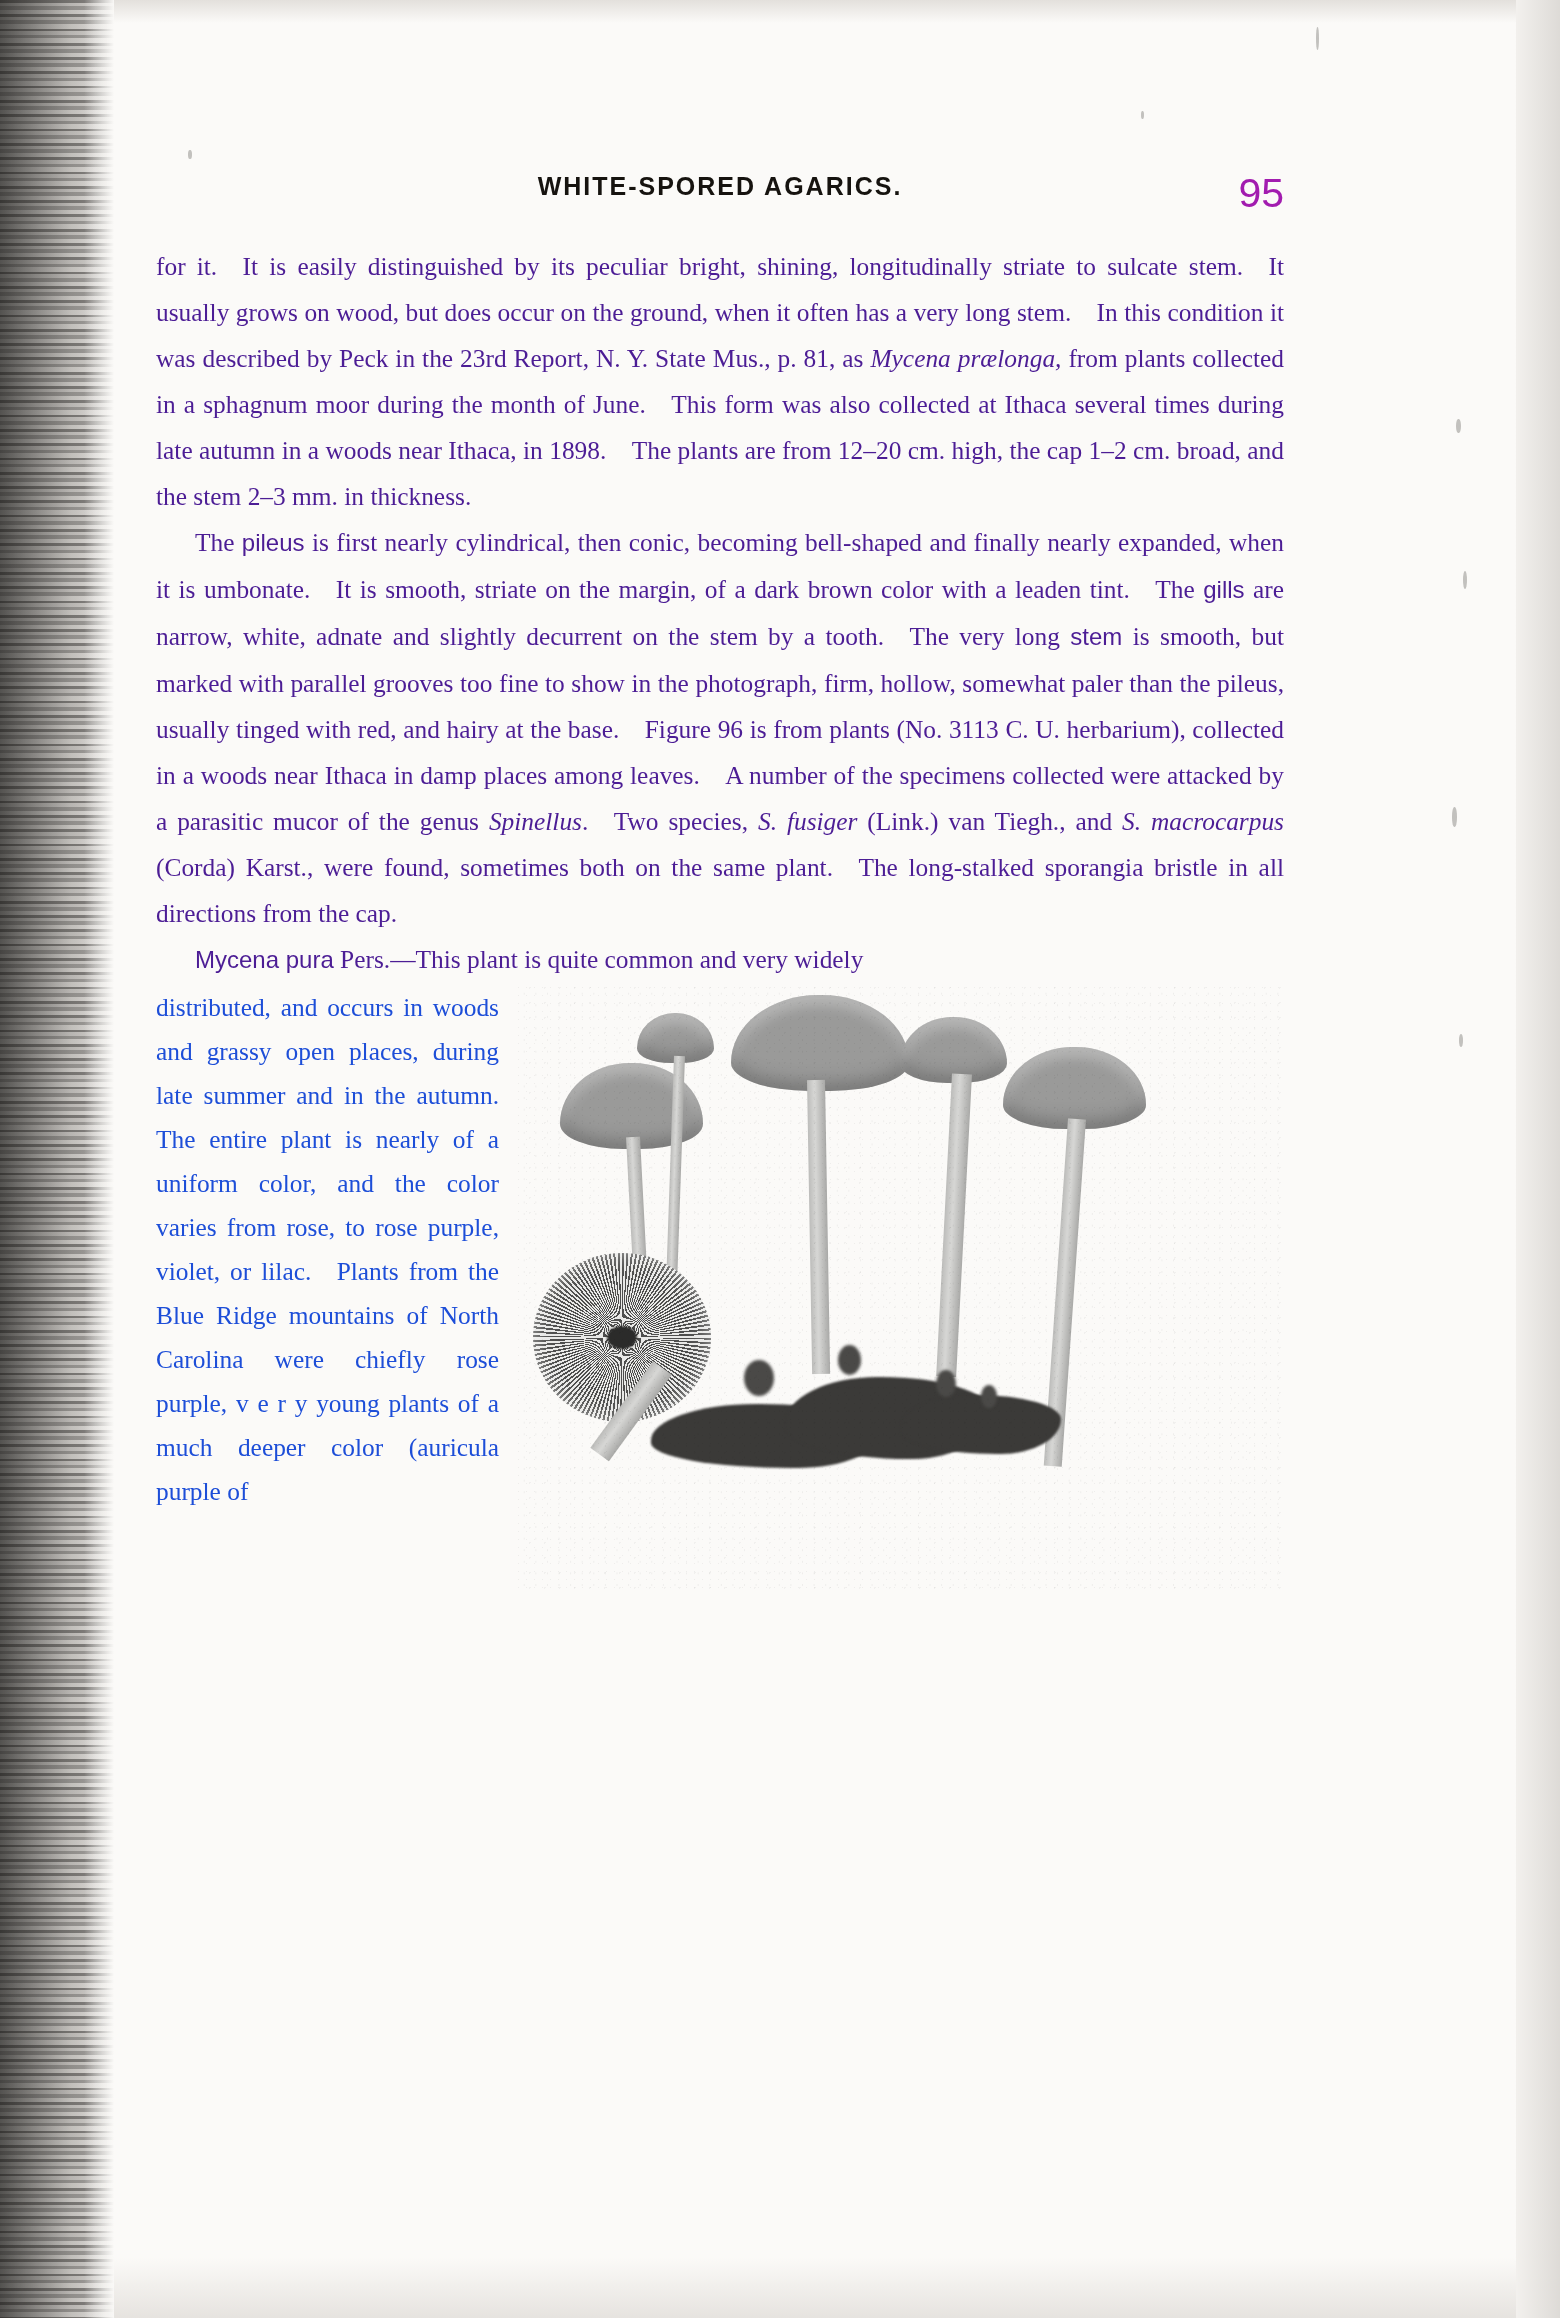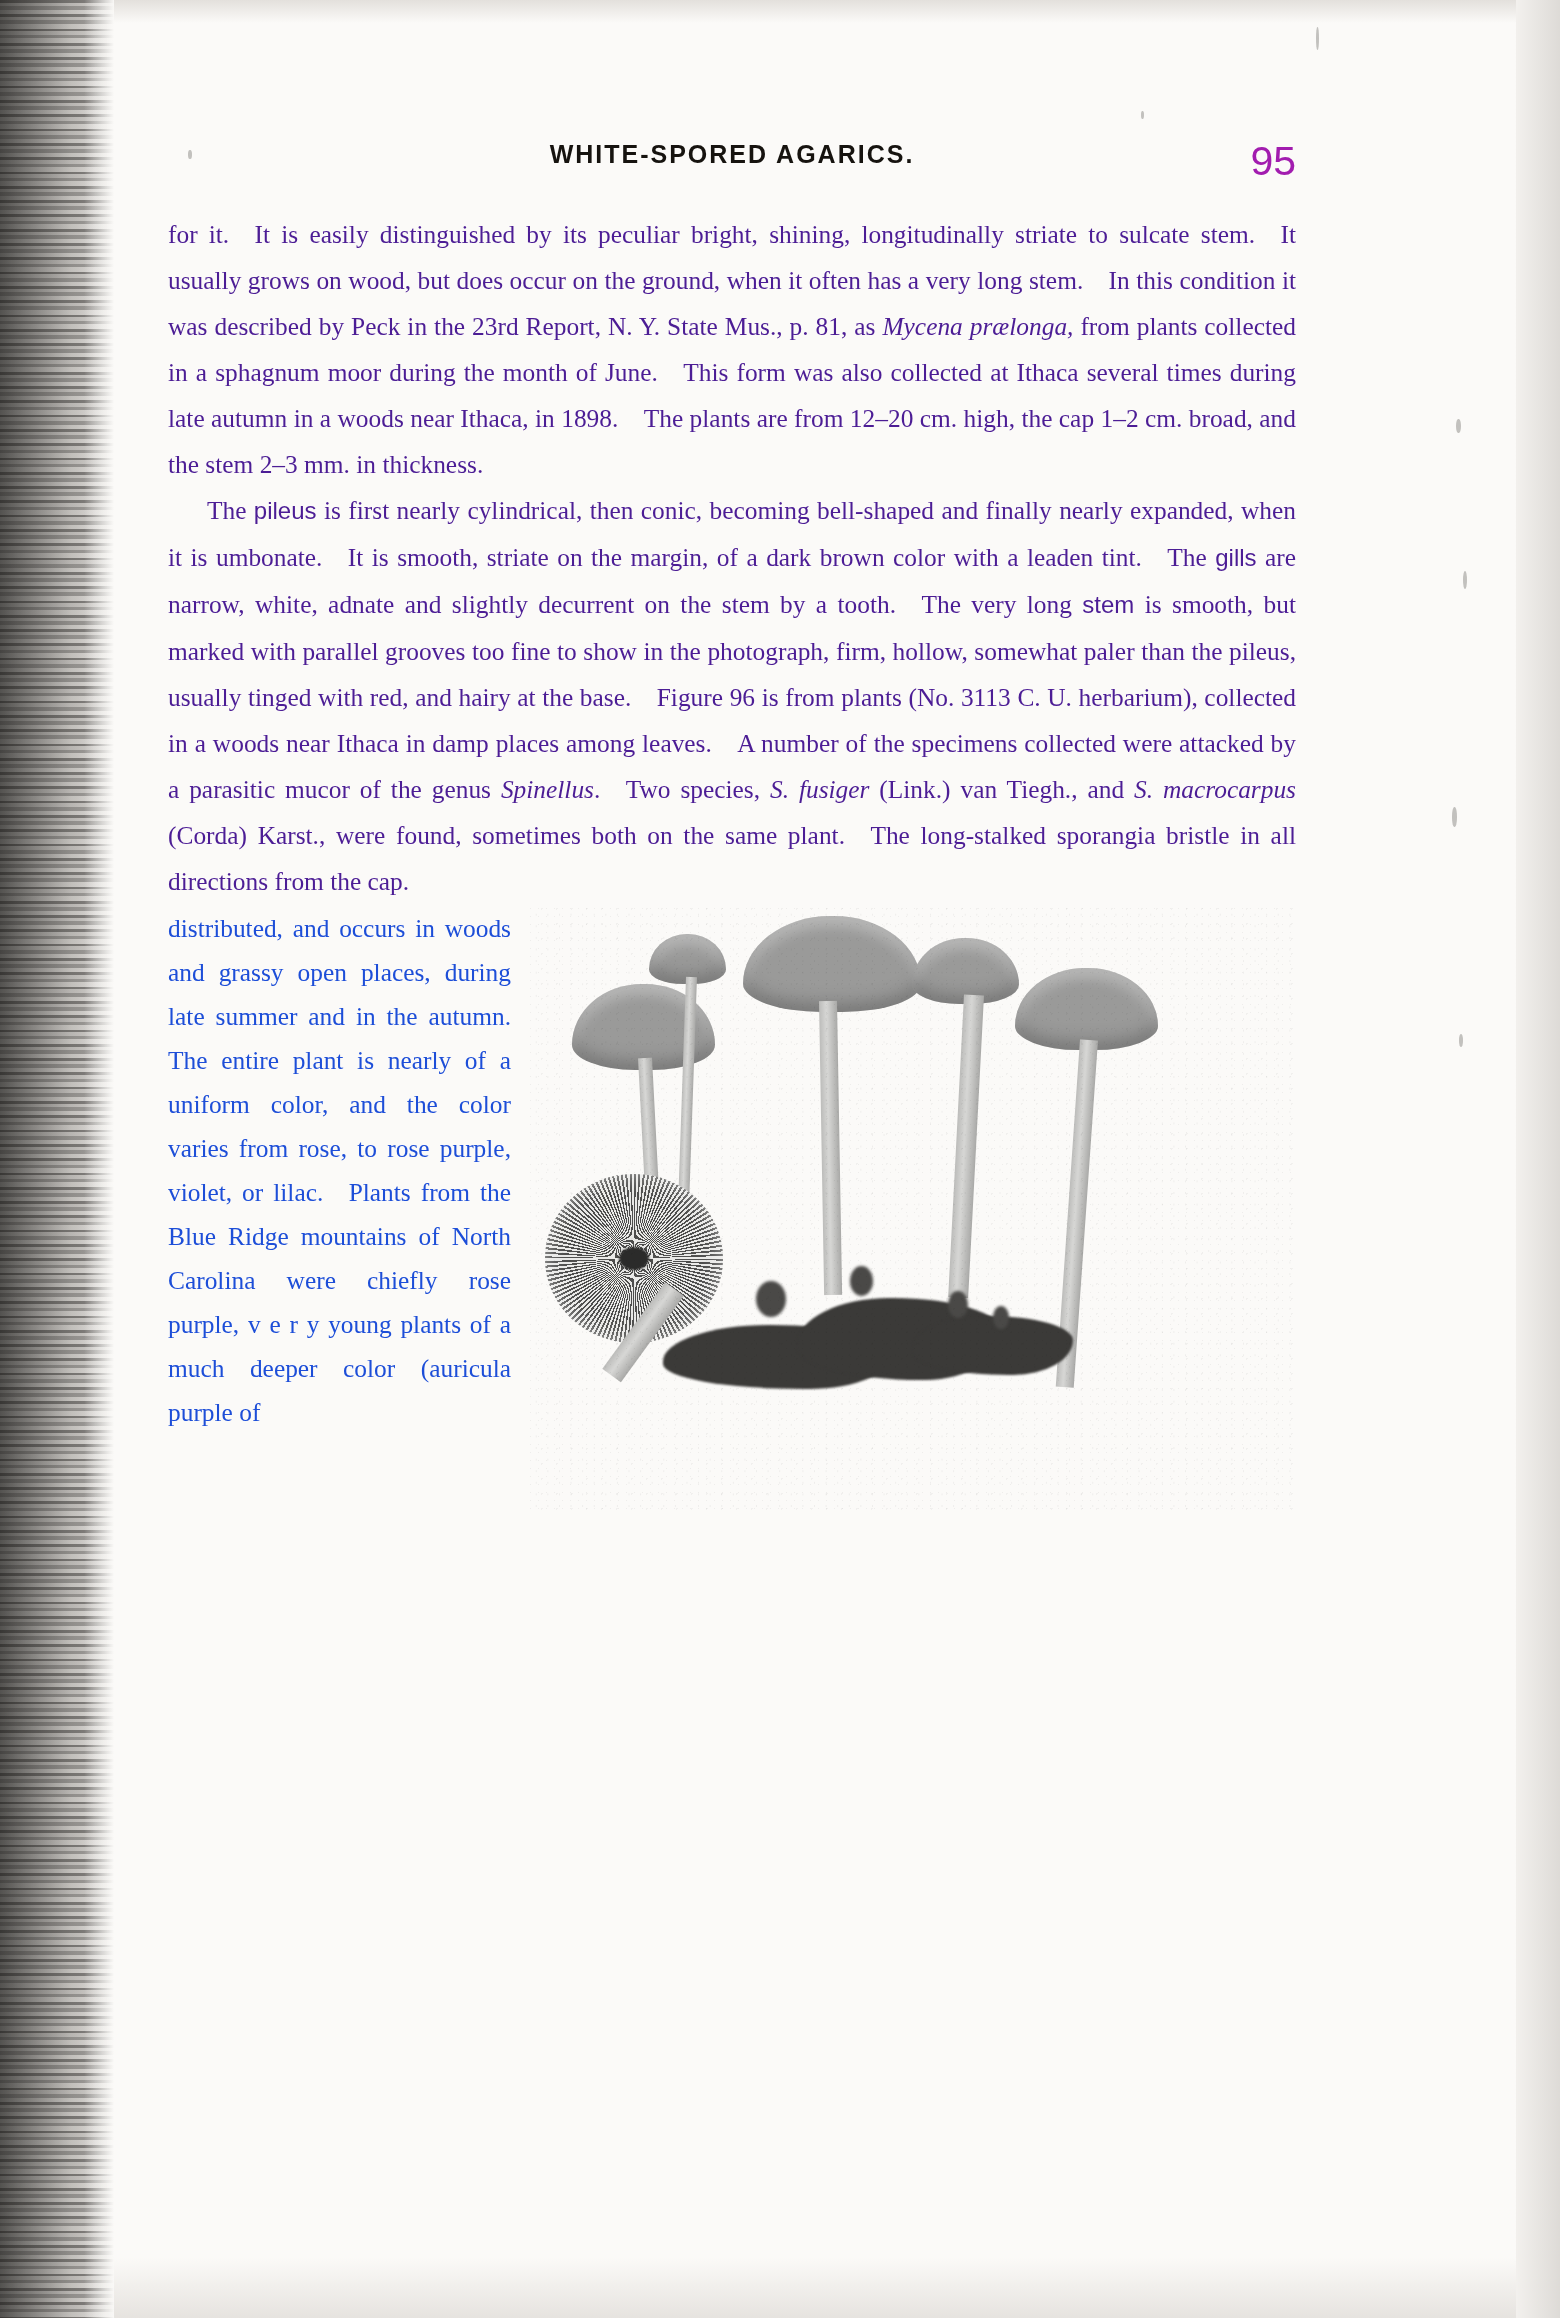--- a/index.html
+++ b/index.html
@@ -75,23 +75,22 @@
     position: absolute;
     background: #8a8884;
     border-radius: 50%;
     opacity: 0.5;
   }
 
   
   .content {
     position: absolute;
     left: 156px;
-    top: 140px;
+    top: 172px;
     width: 1128px;
-    margin-left: 12px;
   }
 
   .running-head {
     display: flex;
     align-items: baseline;
     justify-content: center;
     position: relative;
     height: 41px;
     margin-bottom: 30px;
   }
@@ -241,20 +240,21 @@
 
     <div class="running-head">
       <span class="title">WHITE-SPORED AGARICS.</span>
       <span class="folio">95</span>
     </div>
 
     <p class="body"><span>for it. It is easily distinguished by its peculiar bright, shining, longitudinally striate to sulcate stem. It usually grows on wood, but does occur on the ground, when it often has a very long stem. In this condition it was described by Peck in the 23rd Report, N. Y. State Mus., p. 81, as </span><span class="ital">Mycena prælonga,</span><span> from plants collected in a sphagnum moor during the month of June. This form was also collected at Ithaca several times during late autumn in a woods near Ithaca, in 1898. The plants are from 12–20 cm. high, the cap 1–2 cm. broad, and the stem 2–3 mm. in thickness.</span></p>
 
     <p class="body"><span class="indent"></span><span>The </span><span class="bold-term">pileus</span><span> is first nearly cylindrical, then conic, becoming bell-shaped and finally nearly expanded, when it is umbonate. It is smooth, striate on the margin, of a dark brown color with a leaden tint. The </span><span class="bold-term">gills</span><span> are narrow, white, adnate and slightly decurrent on the stem by a tooth. The very long </span><span class="bold-term">stem</span><span> is smooth, but marked with parallel grooves too fine to show in the photograph, firm, hollow, somewhat paler than the pileus, usually tinged with red, and hairy at the base. Figure 96 is from plants (No. 3113 C. U. herbarium), collected in a woods near Ithaca in damp places among leaves. A number of the specimens collected were attacked by a parasitic mucor of the genus </span><span class="ital">Spinellus</span><span>. Two species, </span><span class="ital">S. fusiger</span><span> (Link.) van Tiegh., and </span><span class="ital">S. macrocarpus</span><span> (Corda) Karst., were found, sometimes both on the same plant. The long-stalked sporangia bristle in all directions from the cap.</span></p>
 
+    <p class="body"><span class="indent"></span><span class="bold-term">Mycena pura</span><span> Pers.—This plant is quite common and very widely</span></p>
 
     <div class="fig-wrap clearfix">
 
       <div class="figure-box">
         <div class="plate">
 
           <div class="cap" style="left:43px;top:78px;width:143px;height:86px;"></div>
           <div class="stem" style="left:109px;top:152px;width:14.3px;height:268px;transform:rotate(-3deg);transform-origin:top center;"></div>
 
           <div class="cap" style="left:120px;top:28.5px;width:77px;height:50px;"></div>

